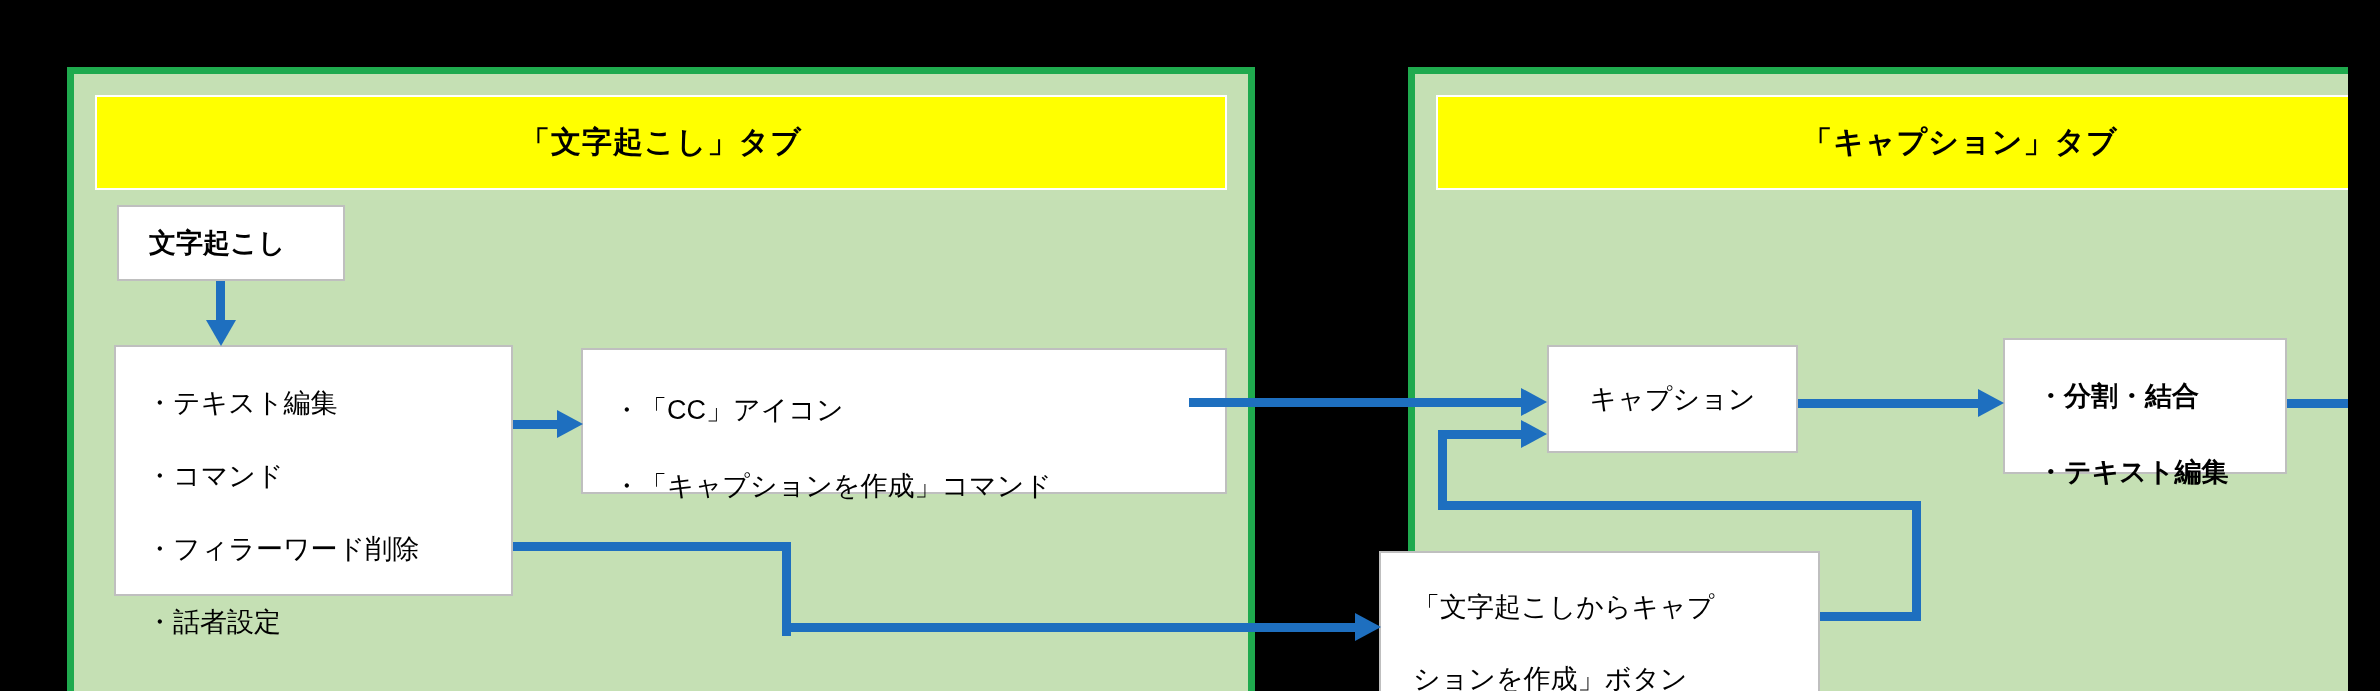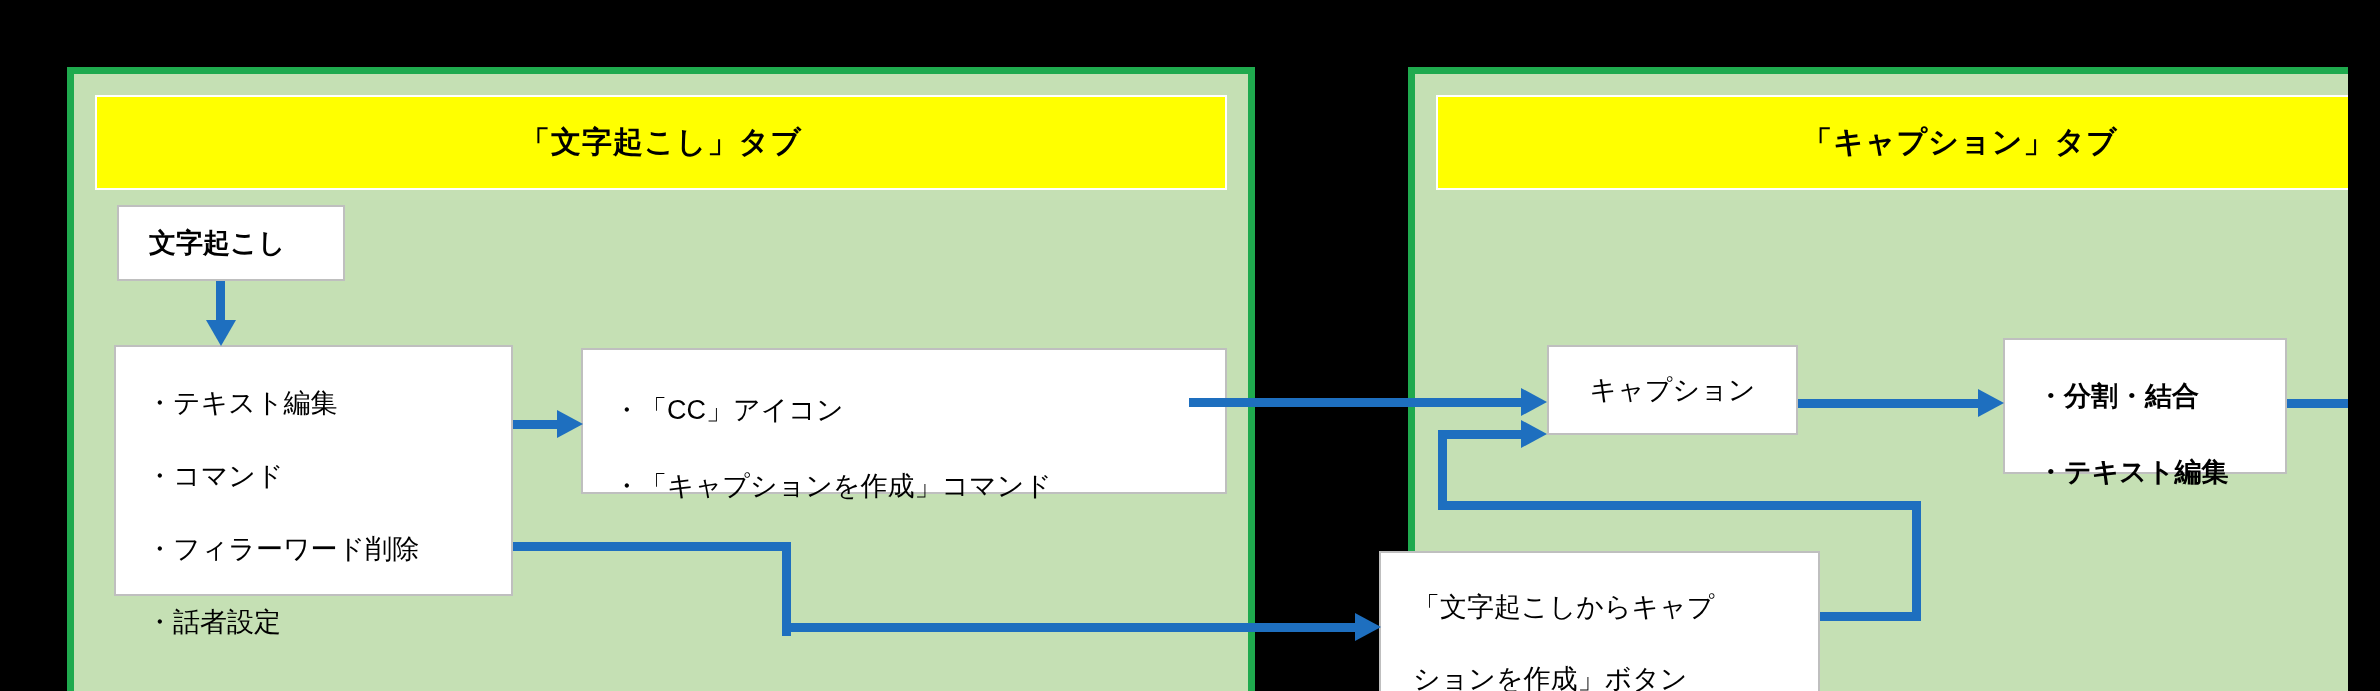--- a/index.html
+++ b/index.html
@@ -28,21 +28,21 @@
   .node-center{display:flex;align-items:center;justify-content:center;}
   .node-leftalign{display:flex;align-items:center;padding-left:14px;}
   .node-lines{padding:12px 10px 0 14px;}
   .node-lines .line{white-space:nowrap;}
 
   #node-transcribe{left:53px;top:141px;width:228px;height:76px;font-weight:bold;}
   #node-edit-list{left:50px;top:281px;width:399px;height:251px;}
   #node-edit-list .line{line-height:57px;}
   #node-cc{left:517px;top:284px;width:646px;height:146px;padding-top:14px;}
   #node-cc .line{line-height:60px;}
-  #node-caption{left:1483px;top:281px;width:251px;height:90px;}
+  #node-caption{left:1483px;top:281px;width:251px;height:108px;}
   #node-split{left:1939px;top:274px;width:284px;height:136px;padding-top:10px;padding-left:16px;font-weight:bold;}
   #node-split .line{line-height:60px;}
   #node-create{left:1315px;top:487px;width:441px;height:158px;padding-top:10px;padding-left:16px;}
   #node-create .line{line-height:56px;}
 
   .seg{position:absolute;background:var(--arrow);}
   .head-right{position:absolute;width:0;height:0;border-top:14px solid transparent;border-bottom:14px solid transparent;border-left:26px solid var(--arrow);}
   .head-down{position:absolute;width:0;height:0;border-left:15px solid transparent;border-right:15px solid transparent;border-top:26px solid var(--arrow);}
 </style>
 </head>

